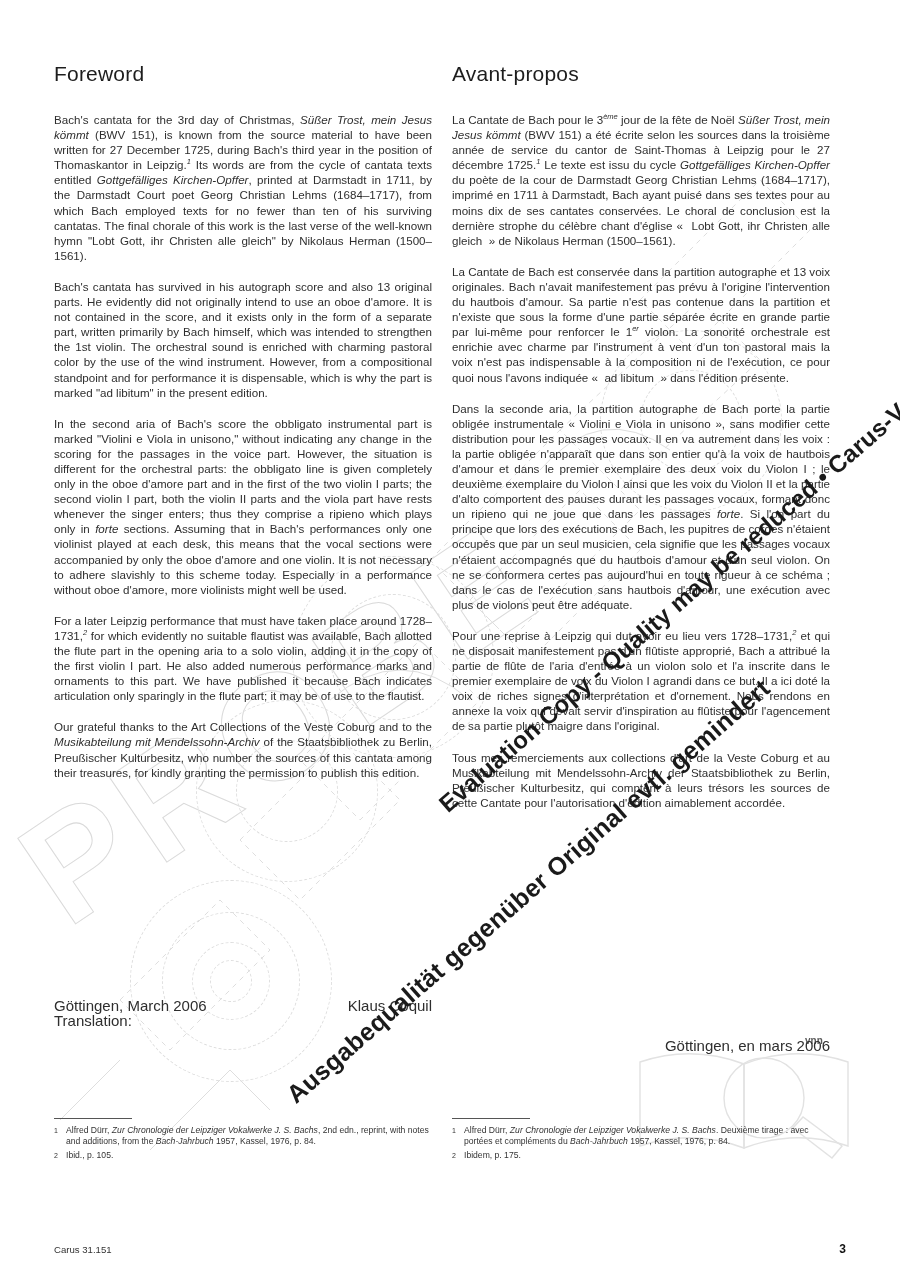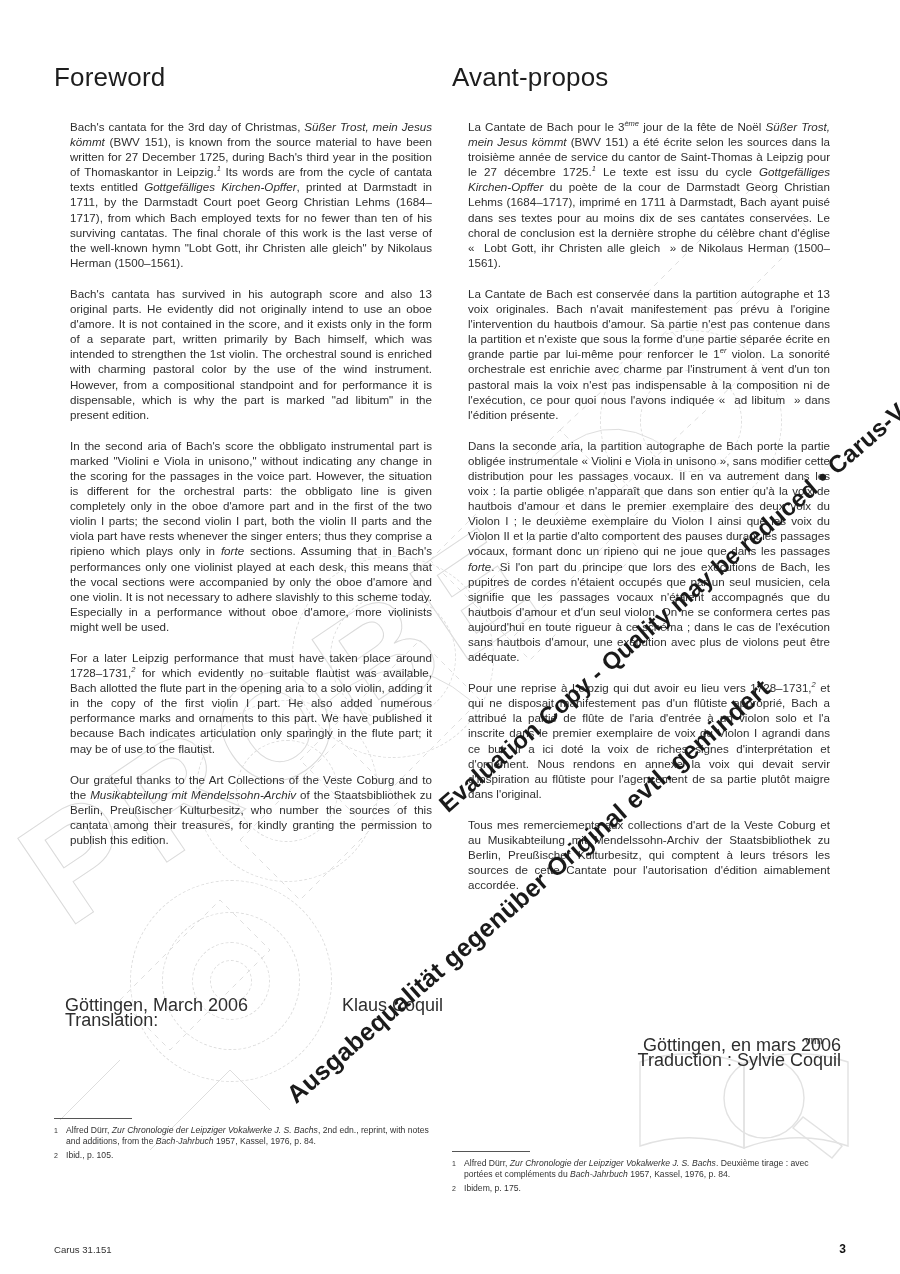--- a/index.html
+++ b/index.html
@@ -64,46 +64,45 @@
   }
   .col {
     position: absolute;
     top: 62px;
     width: 378px;
   }
   .col-left  { left: 54px; }
   .col-right { left: 452px; }
 
   h1.heading {
-    font-size: 26px;
+    font-size: 21px;
     font-weight: 400;
     color: #1d1d1d;
     margin: 0 0 26px 0;
     letter-spacing: .2px;
   }
   p.body {
     font-size: 11.6px;
     line-height: 15.1px;
     text-align: justify;
-    margin: 0 0 16px 16px;
+    margin: 0 0 16px 0;
     color: #2e2e2e;
     hyphens: manual;
   }
   p.body:last-of-type { margin-bottom: 0; }
   .it { font-style: italic; }
   sup { font-size: 7.5px; vertical-align: super; line-height: 0; font-style: italic; }
 
   
   .sig {
     position: absolute;
-    font-size: 18px;
+    font-size: 15px;
     line-height: 15.1px;
     color: #2e2e2e;
     z-index: 3;
-    margin-left: 11px;
   }
   .sig .right {
     position: absolute;
     right: 0;
     top: 0;
     white-space: nowrap;
   }
 
   
   .footnotes {
@@ -345,40 +344,39 @@
     </div>
 
     <div class="sig" style="left:54px; top:998px; width:378px;">
       <div>Göttingen, March 2006</div>
       <div>Translation: </div>
       <div class="right">Klaus Coquil</div>
     </div>
 
     <div class="sig" style="left:452px; top:1038px; width:378px;text-align:right;">
       <div>Göttingen, en mars 2006</div>
-      <div>Traduction : Sylvie Coquil</div>
     </div>
 
     <div class="footnotes" style="left:54px; top:1118px;">
       <div class="fn-rule"></div>
       <div class="fn">
         <div class="fn-num">1</div>
         <div class="fn-txt">
           Alfred Dürr, <span class="it">Zur Chronologie der Leipziger Vokalwerke J. S.
           Bachs</span>, 2nd edn., reprint, with notes and additions, from the
           <span class="it">Bach-Jahrbuch</span> 1957, Kassel, 1976, p. 84.
         </div>
       </div>
       <div class="fn">
         <div class="fn-num">2</div>
         <div class="fn-txt">Ibid., p. 105.</div>
       </div>
     </div>
 
-    <div class="footnotes" style="left:452px; top:1118px;margin-top:33px;">
+    <div class="footnotes" style="left:452px; top:1118px;">
       <div class="fn-rule"></div>
       <div class="fn">
         <div class="fn-num">1</div>
         <div class="fn-txt">
           Alfred Dürr, <span class="it">Zur Chronologie der Leipziger Vokalwerke J. S.
           Bachs</span>. Deuxième tirage : avec portées et compléments du
           <span class="it">Bach-Jahrbuch</span> 1957, Kassel, 1976, p. 84.
         </div>
       </div>
       <div class="fn">

